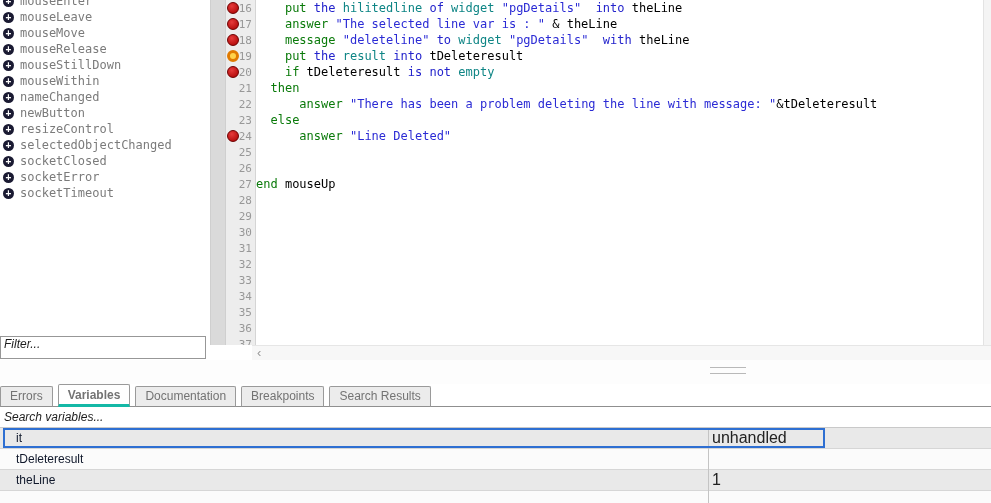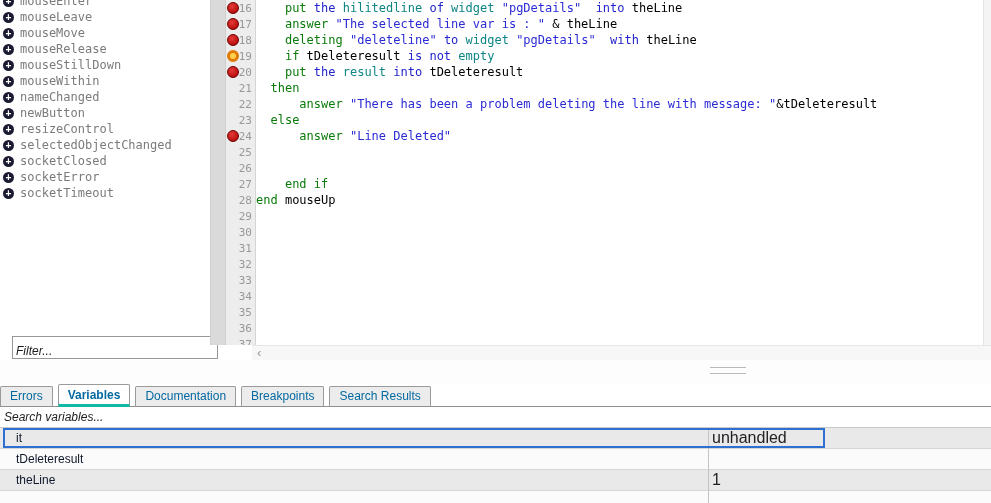--- a/index.html
+++ b/index.html
@@ -8,22 +8,22 @@
 
   
   .sidebar{position:absolute;left:0;top:0;width:208px;height:360px;background:#fff;}
   .handler-list{position:absolute;left:0;top:0;width:208px;height:335px;overflow:hidden;}
   .handler-item{height:16px;display:flex;align-items:center;padding-left:3px;
                 font:12px "DejaVu Sans Mono",monospace;color:#7b7b7b;cursor:default;}
   .handler-item:first-child{margin-top:-7px;}
   .plus-icon{flex:0 0 11px;width:11px;height:11px;border-radius:50%;background:#1a1a32;color:#fff;
              font:bold 10px/11px "Liberation Sans",sans-serif;text-align:center;margin-right:6px;}
   .handler-label{white-space:pre;}
-  .filter-box{position:absolute;left:12px;top:336px;width:204px;height:21px;border:1px solid #979797;
-              background:#fff;display:flex;align-items:flex-end;}
+  .filter-box{position:absolute;left:0;top:336px;width:204px;height:21px;border:1px solid #979797;
+              background:#fff;display:flex;align-items:flex-start;}
   .filter-box input{border:none;outline:none;width:100%;background:transparent;
                     font:italic 12px "Liberation Sans",sans-serif;color:#222;padding:0 0 0 3px;}
   .filter-box input::placeholder{color:#1d1d1d;font-style:italic;opacity:1;}
 
   .sidebar-scrollbar{position:absolute;left:210px;top:0;width:14px;height:345px;background:#dadada;
                      border-left:1px solid #cfcfcf;border-right:1px solid #cfcfcf;}
 
   
   .editor{position:absolute;left:226px;top:0;width:757px;height:345px;overflow:hidden;background:#fff;}
   .gutter{position:absolute;left:0;top:0;width:29px;height:345px;background:#ededed;
@@ -50,21 +50,21 @@
   
   .splitter{position:absolute;left:0;top:360px;width:991px;height:24px;background:#fdfdfd;}
   .grip{position:absolute;left:710px;top:7px;width:36px;height:5px;
         border-top:1px solid #b9b9b9;border-bottom:1px solid #b9b9b9;}
 
   
   .tabline{position:absolute;left:0;top:406px;width:991px;height:1px;background:#8f8f8f;}
   .tabbar{position:absolute;left:0;top:384px;height:23px;display:flex;align-items:flex-end;
           gap:5px;z-index:2;}
   .tab{box-sizing:border-box;height:21px;line-height:19px;padding:0 9px;background:#ececec;
-       border:1px solid #9a9a9a;border-bottom:1px solid #8f8f8f;font-size:12px;color:#0369a1;
+       border:1px solid #9a9a9a;border-bottom:1px solid #8f8f8f;font-size:12px;color:#737373;
        border-radius:2px 2px 0 0;cursor:default;}
   .tab.active{height:23px;line-height:21px;background:#fff;border-bottom:3px solid #14b8a6;font-weight:bold;}
 
   
   .search-row{position:absolute;left:0;top:407px;width:991px;height:20px;background:#fff;
               border-bottom:1px solid #c9c9c9;box-sizing:content-box;}
   .search-row input{border:none;outline:none;width:100%;height:100%;background:transparent;
                     font:italic 12px "Liberation Sans",sans-serif;color:#222;padding:0 0 0 4px;box-sizing:border-box;}
   .search-row input::placeholder{color:#1d1d1d;font-style:italic;opacity:1;}
 
@@ -216,30 +216,29 @@
         <div class="gutter-row">
           <span class="lineno">36</span>
         </div>
         <div class="gutter-row">
           <span class="lineno">37</span>
         </div>
       </div>
     <div class="code-pane" id="code-pane">
         <div class="code-row">    <span class="tok-cmd">put </span><span class="tok-kw">the </span><span class="tok-prop">hilitedline </span><span class="tok-kw">of </span><span class="tok-prop">widget </span><span class="tok-str">"pgDetails"</span><span class="tok-plain">  </span><span class="tok-kw">into </span><span class="tok-plain">theLine</span></div>
         <div class="code-row">    <span class="tok-cmd">answer </span><span class="tok-str">"The selected line var is : "</span><span class="tok-plain"> &amp; theLine</span></div>
-        <div class="code-row">    <span class="tok-cmd">deleting </span><span class="tok-str">"deleteline"</span><span class="tok-plain"> </span><span class="tok-kw">to </span><span class="tok-prop">widget </span><span class="tok-str">"pgDetails"</span><span class="tok-plain">  </span><span class="tok-kw">with </span><span class="tok-plain">theLine</span></div>
+        <div class="code-row">    <span class="tok-cmd">message </span><span class="tok-str">"deleteline"</span><span class="tok-plain"> </span><span class="tok-kw">to </span><span class="tok-prop">widget </span><span class="tok-str">"pgDetails"</span><span class="tok-plain">  </span><span class="tok-kw">with </span><span class="tok-plain">theLine</span></div>
+        <div class="code-row">    <span class="tok-cmd">put </span><span class="tok-kw">the </span><span class="tok-prop">result </span><span class="tok-kw">into </span><span class="tok-plain">tDeleteresult</span></div>
         <div class="code-row">    <span class="tok-cmd">if </span><span class="tok-plain">tDeleteresult </span><span class="tok-kw">is not </span><span class="tok-prop">empty</span></div>
-        <div class="code-row">    <span class="tok-cmd">put </span><span class="tok-kw">the </span><span class="tok-prop">result </span><span class="tok-kw">into </span><span class="tok-plain">tDeleteresult</span></div>
         <div class="code-row">  <span class="tok-cmd">then</span></div>
         <div class="code-row">      <span class="tok-cmd">answer </span><span class="tok-str">"There has been a problem deleting the line with message: "</span><span class="tok-plain">&amp;tDeleteresult</span></div>
         <div class="code-row">  <span class="tok-cmd">else</span></div>
         <div class="code-row">      <span class="tok-cmd">answer </span><span class="tok-str">"Line Deleted"</span></div>
         <div class="code-row"></div>
         <div class="code-row"></div>
-        <div class="code-row">    <span class="tok-cmd">end if</span></div>
         <div class="code-row"><span class="tok-cmd">end </span><span class="tok-plain">mouseUp</span></div>
         <div class="code-row"></div>
         <div class="code-row"></div>
         <div class="code-row"></div>
         <div class="code-row"></div>
         <div class="code-row"></div>
         <div class="code-row"></div>
         <div class="code-row"></div>
         <div class="code-row"></div>
         <div class="code-row"></div>

